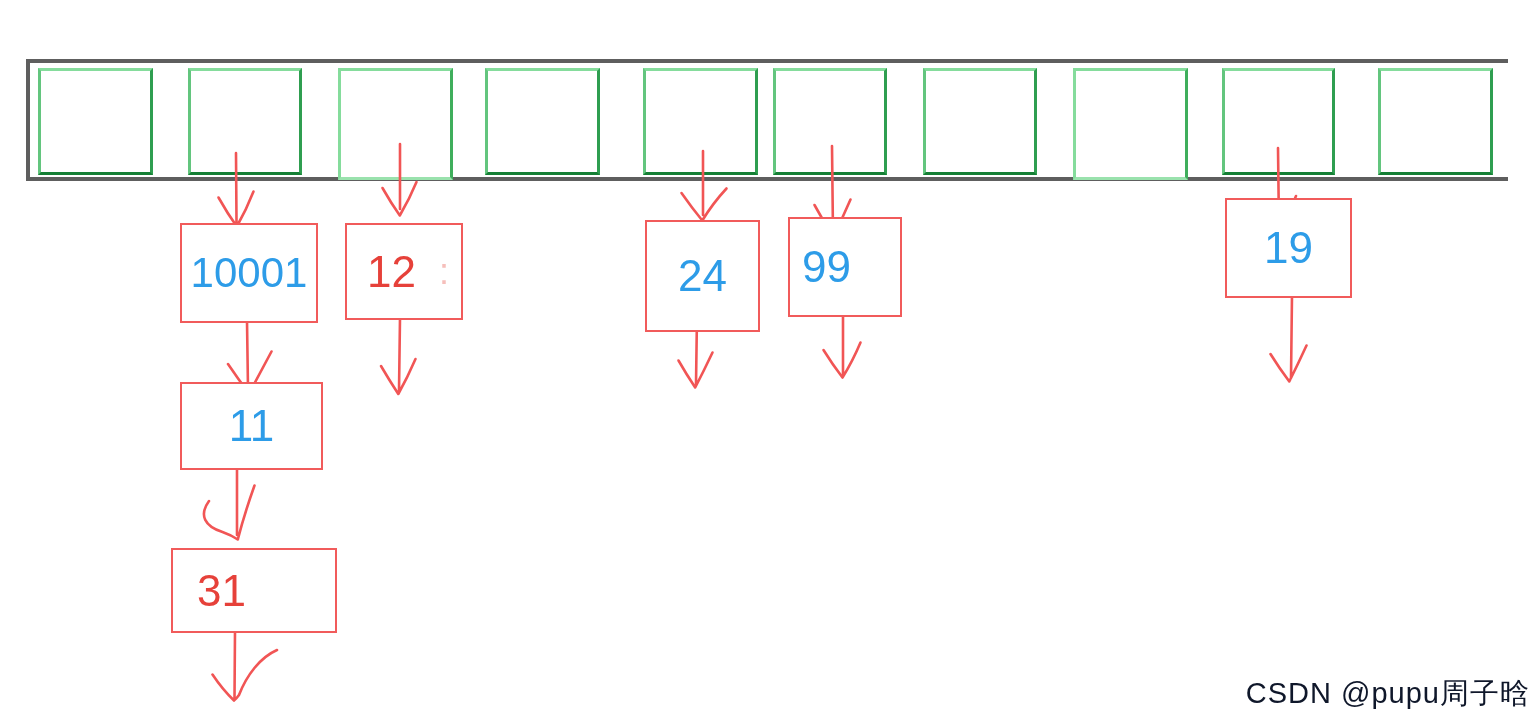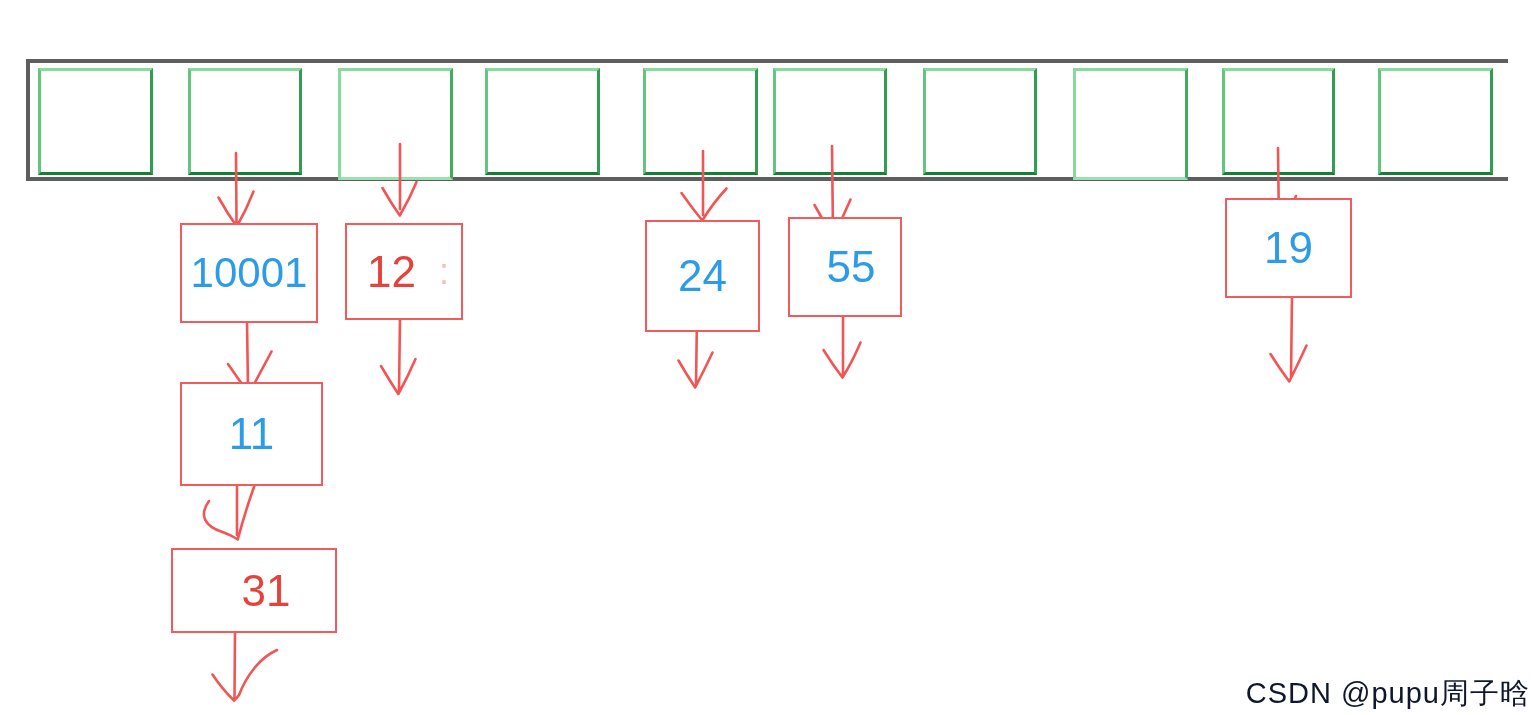--- a/index.html
+++ b/index.html
@@ -45,21 +45,21 @@
     position: absolute;
     box-sizing: border-box;
     border: 2px solid #f15b5b;
     background: #ffffff;
     display: flex;
     align-items: center;
     justify-content: center;
     font-size: 44px;
     line-height: 1;
   }
-  .node.align-left { justify-content: center; }
+  .node.align-left { justify-content: flex-start; }
   .val-blue { color: #2d9ce8; }
   .val-red  { color: #e6413a; }
   .node-suffix {
     color: #ef8b84;
     opacity: 0.55;
     margin-left: auto;
     padding-right: 12px;
     font-size: 36px;
   }
   
@@ -122,34 +122,34 @@
 
   <div class="node" style="left:180px; top:223px; width:138px; height:100px; font-size:42px;">
     <span class="val-blue">10001</span>
   </div>
 
   <div class="node align-left" style="left:345px; top:223px; width:118px; height:97px; padding-left:20px;">
     <span class="val-red">12</span>
     <span class="node-suffix">:</span>
   </div>
 
-  <div class="node" style="left:180px; top:382px; width:143px; height:104px;">
+  <div class="node" style="left:180px; top:382px; width:143px; height:88px;">
     <span class="val-blue">11</span>
   </div>
 
   <div class="node align-left" style="left:171px; top:548px; width:166px; height:85px; padding-left:24px;">
     <span class="val-red">31</span>
   </div>
 
   <div class="node" style="left:645px; top:220px; width:115px; height:112px;">
     <span class="val-blue">24</span>
   </div>
 
   <div class="node align-left" style="left:788px; top:217px; width:114px; height:100px; padding-left:12px;">
-    <span class="val-blue">55</span>
+    <span class="val-blue">99</span>
   </div>
 
   <div class="node" style="left:1225px; top:198px; width:127px; height:100px;">
     <span class="val-blue">19</span>
   </div>
 
   <div class="watermark">CSDN @pupu周子晗</div>
 
 </div>
 

